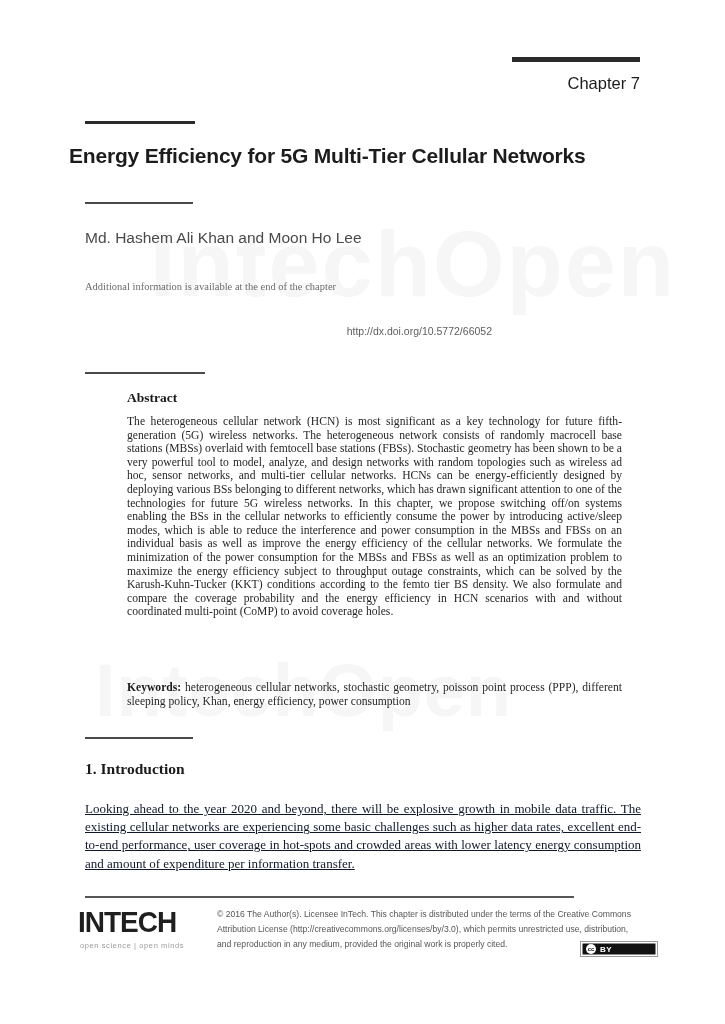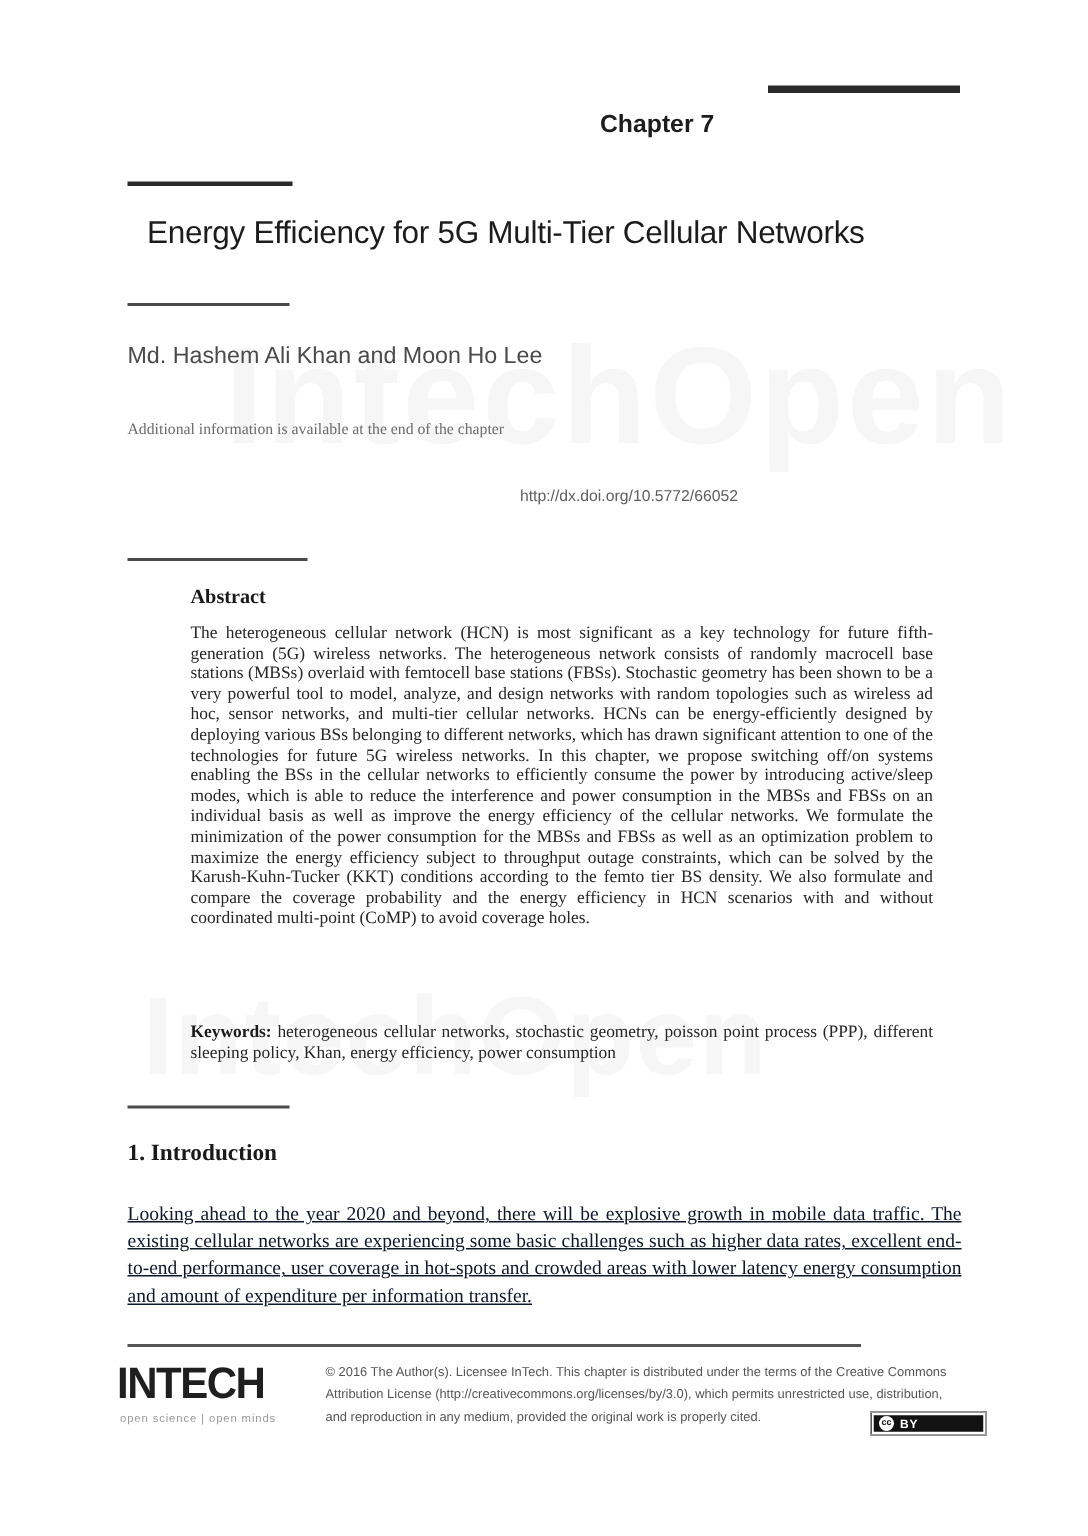--- a/index.html
+++ b/index.html
@@ -17,27 +17,28 @@
   .chapter-bar{left:512px;top:57px;width:128px;height:5px;background:#2a2a2a;}
   .title-rule{left:85px;top:121px;width:110px;height:3px;background:#2a2a2a;}
   .author-rule{left:85px;top:202px;width:108px;height:2px;background:#4a4a4a;}
   .abstract-rule{left:85px;top:372px;width:120px;height:2px;background:#4a4a4a;}
   .intro-rule{left:85px;top:737px;width:108px;height:2px;background:#4a4a4a;}
   .footer-rule{left:85px;top:896px;width:489px;height:2px;background:#555;}
 
   
   .chapter-label{
     left:400px;top:74px;width:240px;
+    text-align:right;
     font-family:"Liberation Sans", sans-serif;
-    font-weight:bold;font-size:16.5px;color:#1c1c1c;
+    font-weight:normal;font-size:16.5px;color:#1c1c1c;
   }
   .page-title{
-    left:98px;top:144px;width:600px;
+    left:69px;top:144px;width:600px;
     font-family:"Liberation Sans", sans-serif;
-    font-weight:normal;font-size:21px;letter-spacing:-0.2px;color:#1c1c1c;
+    font-weight:bold;font-size:21px;letter-spacing:-0.2px;color:#1c1c1c;
   }
   .authors{
     left:85px;top:229px;width:520px;
     font-family:"Liberation Sans", sans-serif;
     font-size:15.5px;color:#4a4a4a;
   }
   .additional-info{
     left:85px;top:281px;width:520px;
     font-family:Liberation Serif, serif;
     font-size:10.5px;color:#6b6b6b;

